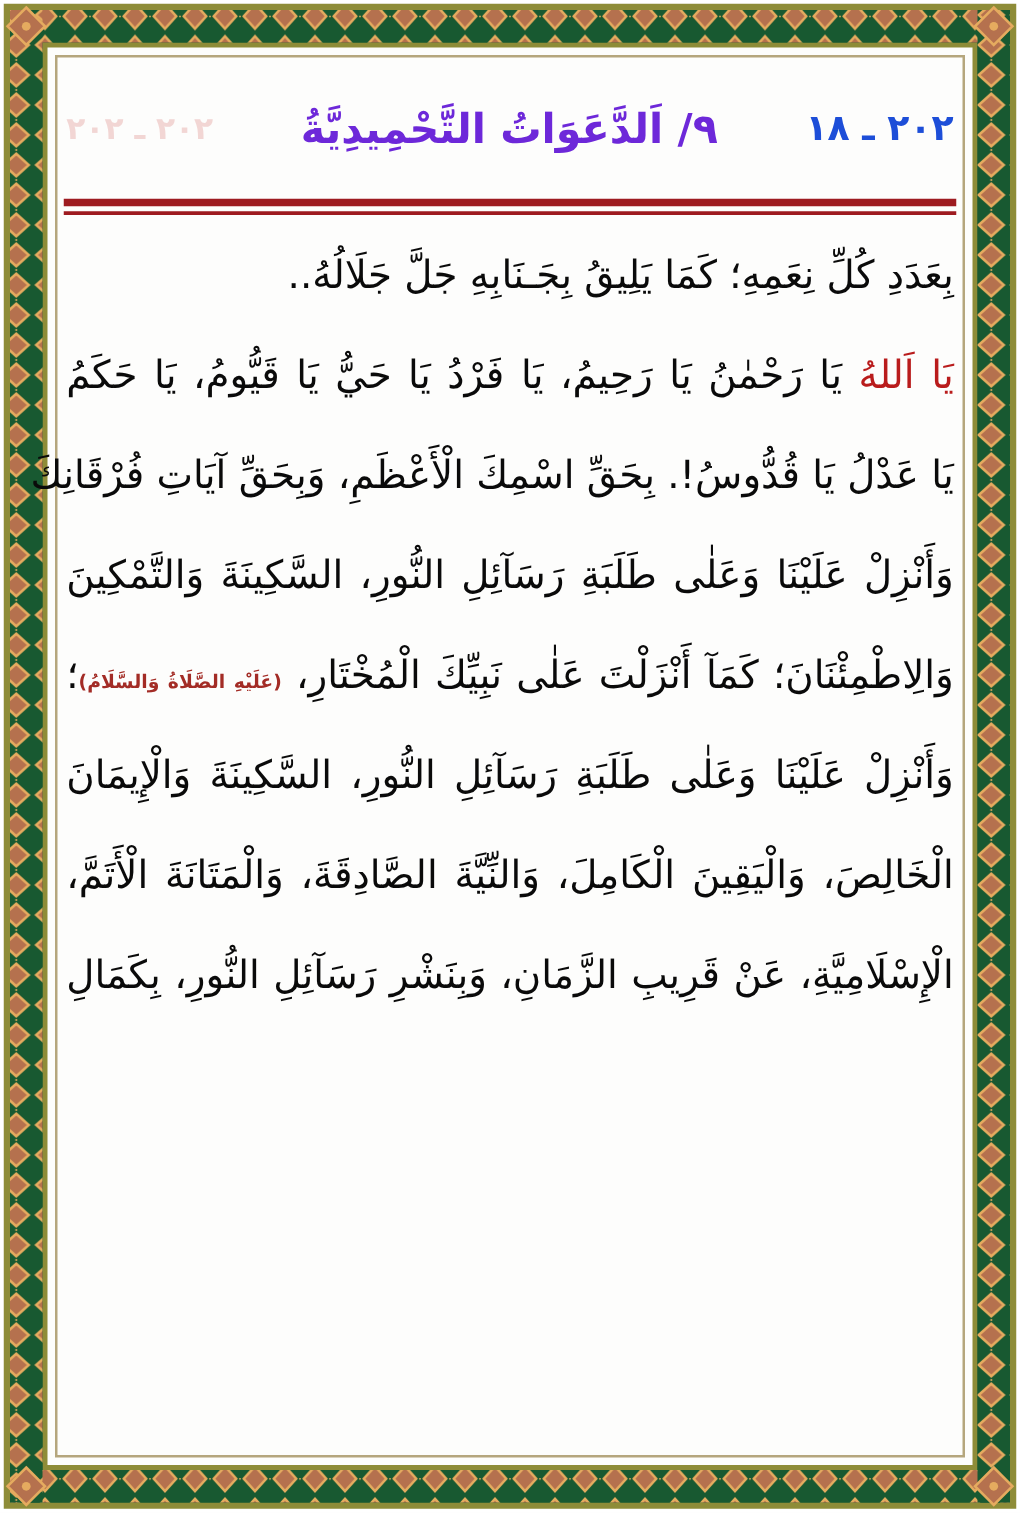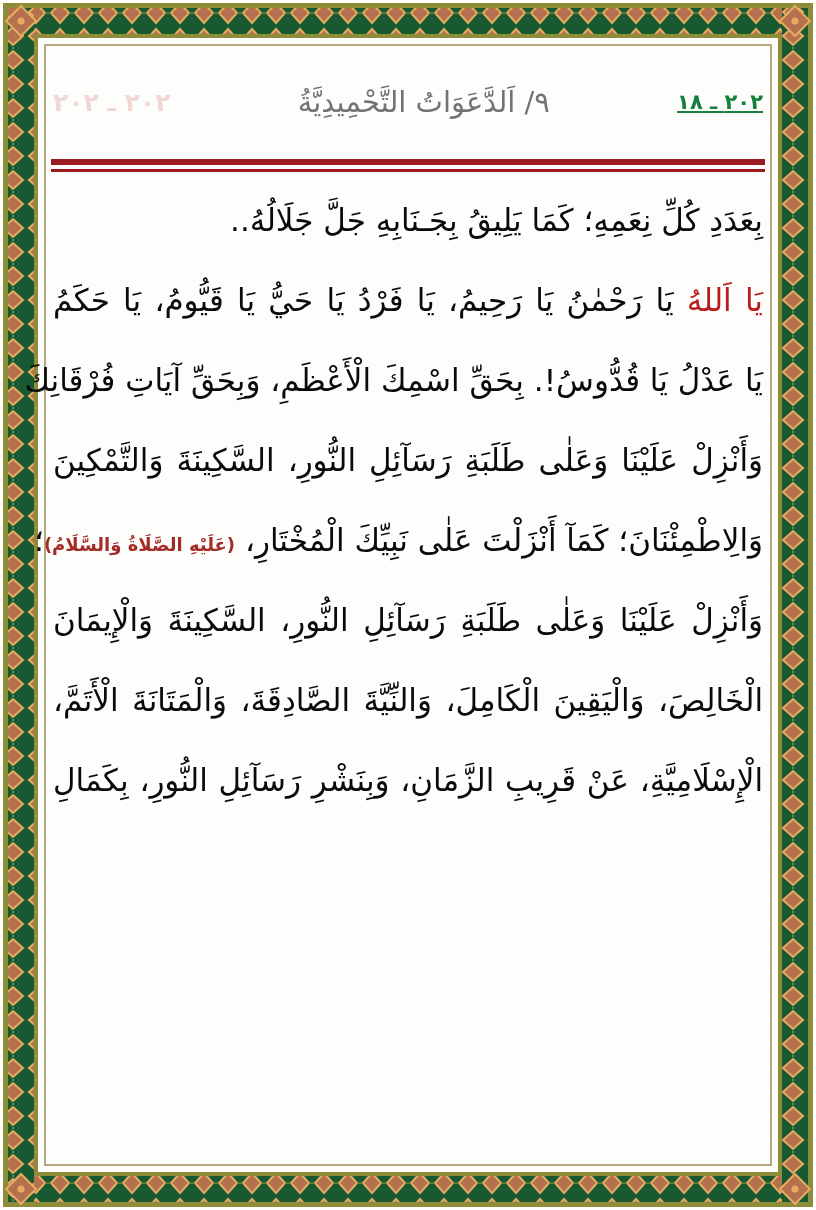--- a/index.html
+++ b/index.html
@@ -19,25 +19,25 @@
   }
   .header-row{
     display:flex;
     flex-direction:row;
     justify-content:space-between;
     align-items:center;
     margin:24px 6px 0 6px;
     height:62px;
   }
   .page-marker{
-    font-size:21px;font-weight:bold;color:#15803d;
-    letter-spacing:2px;white-space:nowrap;text-decoration:underline;
+    font-size:29px;font-weight:bold;color:#1d4ed8;
+    letter-spacing:2px;white-space:nowrap;
   }
   .section-title{
-    font-size:29px;font-weight:normal;color:#737373;
+    font-size:33px;font-weight:bold;color:#6d28d9;
     white-space:nowrap;
   }
   .ghost-marker{
     font-size:25px;font-weight:bold;color:#f2d6d4;
     letter-spacing:2px;white-space:nowrap;
   }
   .header-divider{
     margin:26px 4px 0 4px;
     height:4px;
     border-top:6px solid #9e1b20;
@@ -58,21 +58,21 @@
     height:80px;
     overflow:visible;
   }
   .line.end-of-paragraph{
     text-align:center;
     text-align-last:right;
   }
   .divine-red{color:#b91c1c;}
   .seal{
     color:#a32c26;
-    font-size:18px;
+    font-size:15px;
     font-weight:bold;
     letter-spacing:-1px;
   }
 </style>
 </head>
 <body>
 
 <div class="page">
 
   <svg class="border-art" width="816" height="1210" viewBox="0 0 816 1210" aria-hidden="true">

